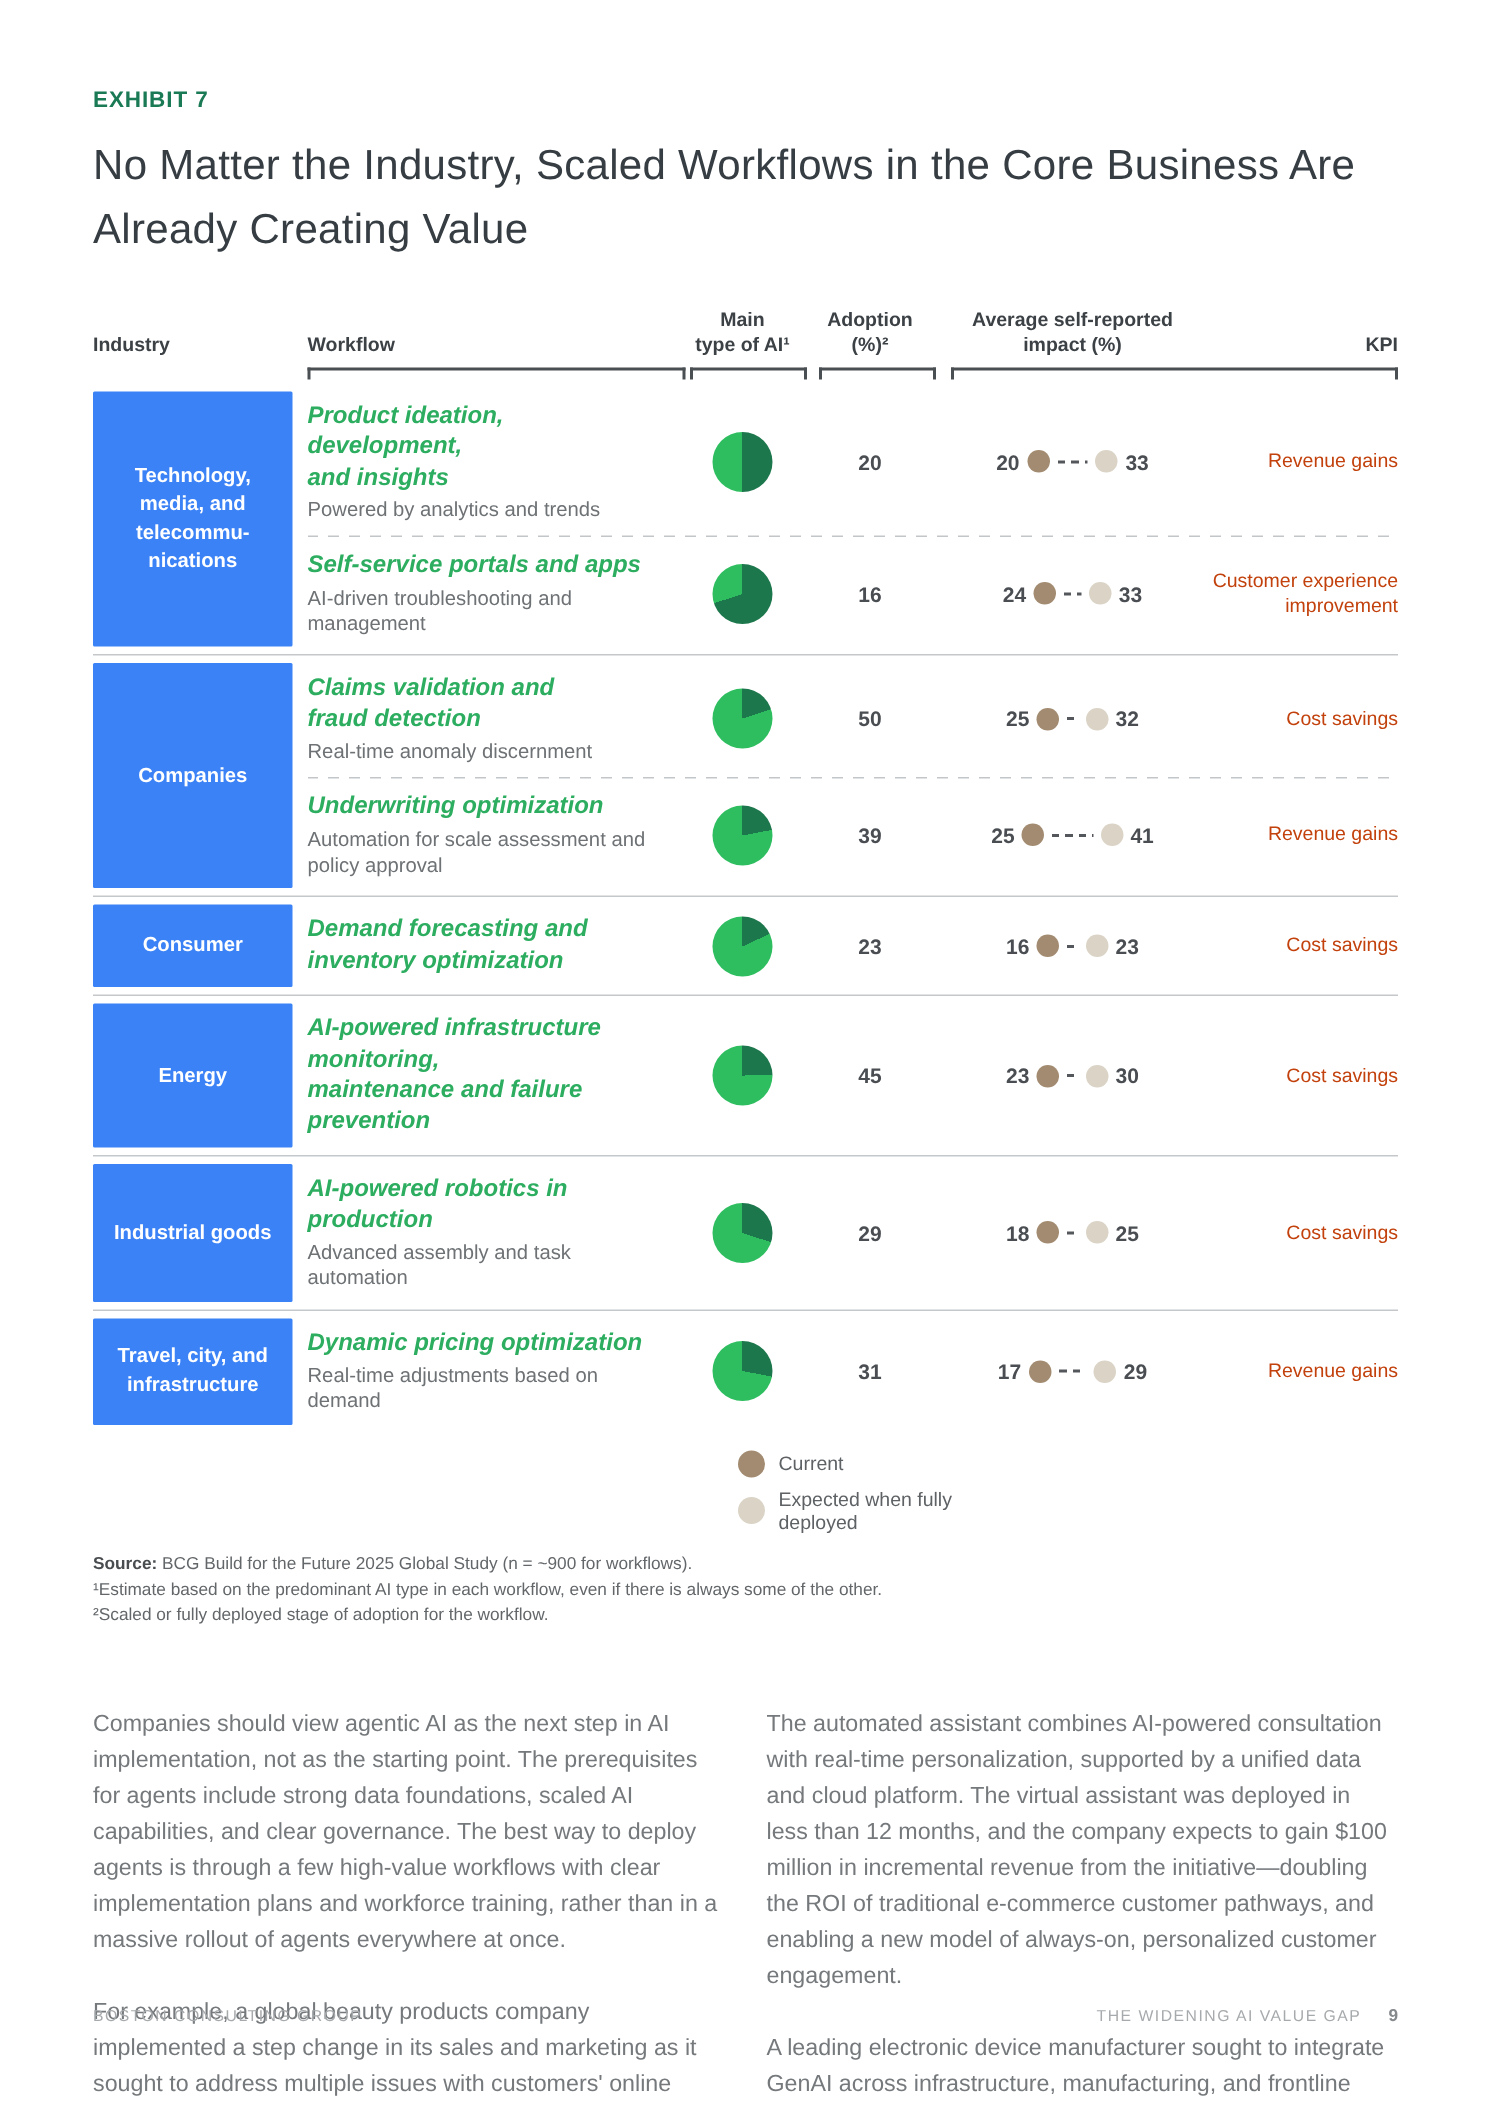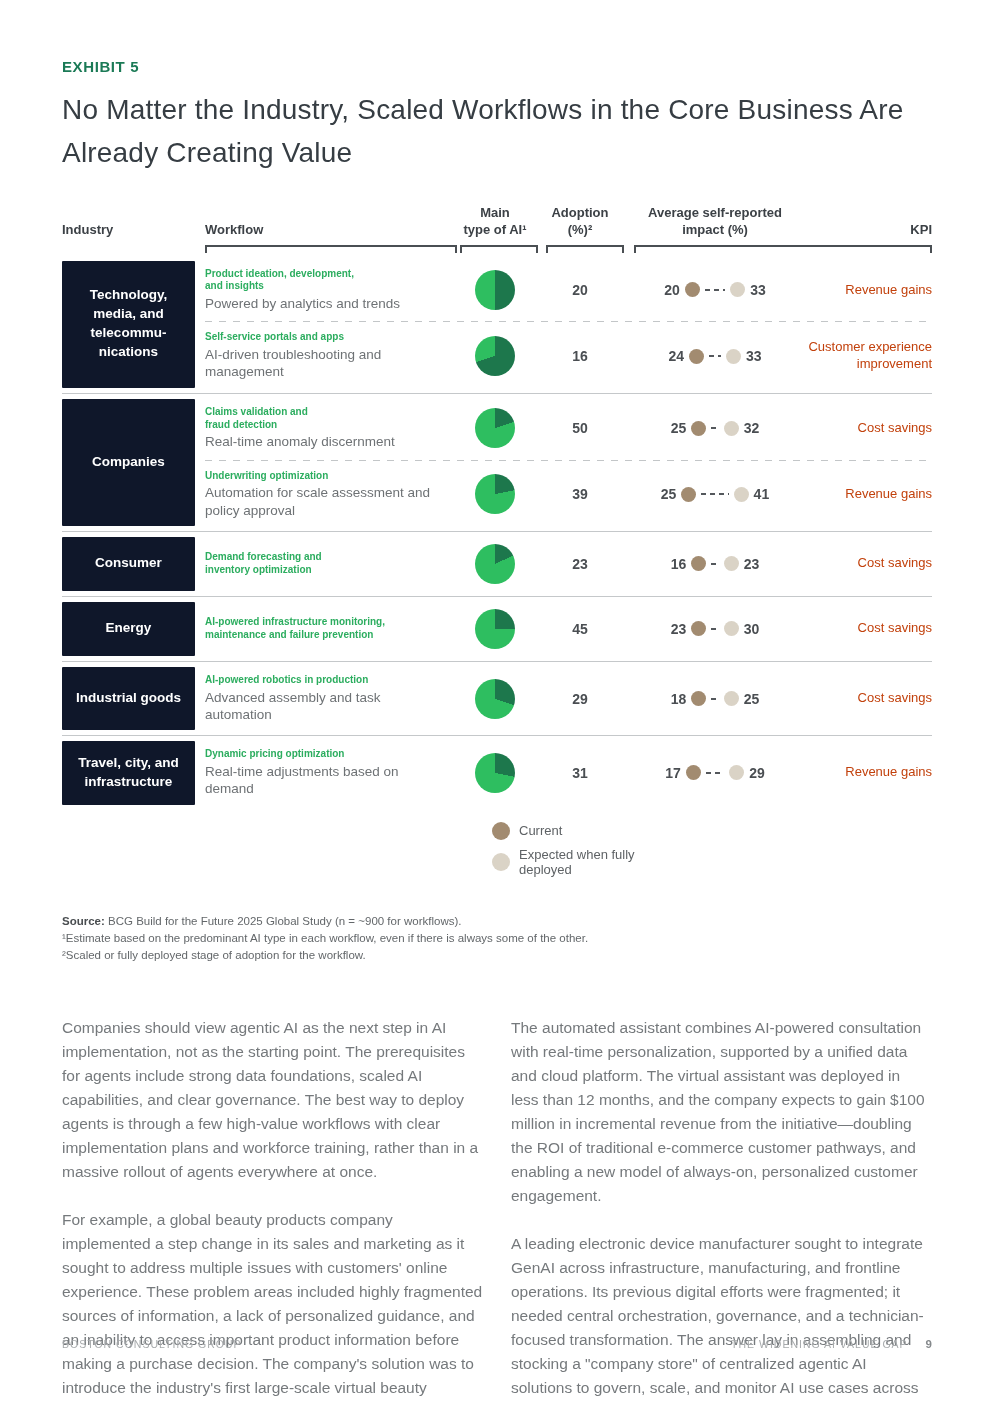--- a/index.html
+++ b/index.html
@@ -26,25 +26,25 @@
 
   .ruler { position:relative; height:13px; margin-top:4px; }
   .bracket { position:absolute; top:2px; height:8px; border-top:2px solid #4a4f53; border-left:2px solid #4a4f53; border-right:2px solid #4a4f53; }
   .br-wf  { left:143px; width:252px; }
   .br-pie { left:398px; width:78px; }
   .br-ado { left:484px; width:78px; }
   .br-imp { left:572px; width:298px; }
 
   .group { display:flex; align-items:stretch; padding:5px 0; }
   .group + .group { border-top:1px solid #c5c8ca; }
-  .industry { width:133px; margin-right:10px; background:#0f172a; color:#fff; font-size:13.5px; font-weight:bold; line-height:1.4; display:flex; align-items:center; justify-content:center; text-align:center; border-radius:1px; padding:4px 4px; }
+  .industry { width:133px; margin-right:10px; background:#3b82f6; color:#fff; font-size:13.5px; font-weight:bold; line-height:1.4; display:flex; align-items:center; justify-content:center; text-align:center; border-radius:1px; padding:4px 4px; }
   .rows { flex:1; display:flex; flex-direction:column; justify-content:center; }
   .subrow { display:grid; grid-template-columns:247px 86px 84px 186px 124px; align-items:center; padding:7px 0; }
   .wf { padding-right:12px; }
-  .wf-title { color:#2cad5f; font-size:10px; font-weight:bold; line-height:1.28; }
+  .wf-title { color:#2cad5f; font-size:16px; font-weight:bold; line-height:1.28;font-style:italic; }
   .wf-sub { color:#6e7275; font-size:13.5px; line-height:1.28; margin-top:2px; }
   .wf-sub:empty { display:none; }
   .cell { display:flex; align-items:center; }
   .pie-cell { justify-content:center; }
   .pie { width:40px; height:40px; border-radius:50%; }
   .adoption { justify-content:center; font-size:14px; font-weight:bold; color:#4a4e52; }
   .impact { justify-content:center; gap:5px; }
   .iv { font-size:14px; font-weight:bold; color:#4a4e52; }
   .dot { width:15px; height:15px; border-radius:50%; flex:none; }
   .conn { height:2px; flex:none; background:repeating-linear-gradient(90deg,#54585c 0 5px,transparent 5px 9px); }
@@ -53,40 +53,40 @@
 
   
   .legend { display:flex; margin:12px 0 0 430px; font-size:13px; color:#5e6265; }
   .legend-col { display:flex; flex-direction:column; gap:7px; }
   .legend-col:first-child { width:172px; }
   .legend-item { display:flex; align-items:center; gap:9px; }
   .sq { width:19px; height:19px; flex:none; }
   .circ { width:18px; height:18px; border-radius:50%; flex:none; }
 
   
-  .source { margin-top:36px; font-size:11.5px; color:#63676a; line-height:1.5; }
+  .source { margin-top:13px; font-size:11.5px; color:#63676a; line-height:1.5; }
   .source strong { color:#494d50; }
 
   
   .columns { display:flex; gap:28px; margin-top:52px; }
   .col { flex:1; font-size:15.5px; color:#75797c; line-height:24px; }
   .col p { margin:0 0 24px 0; }
 
   
   .footer { position:absolute; left:62px; right:60px; bottom:53px; display:flex; justify-content:space-between; font-size:10.5px; letter-spacing:1px; color:#a7aaac; }
   .footer-right { display:flex; align-items:center; }
   .pagenum { font-weight:bold; color:#85898c; margin-left:18px; letter-spacing:0; font-size:11.5px; }
 </style>
 </head>
 <body>
 
 <div class="page">
   <div class="content">
 
-    <div class="exhibit-label">EXHIBIT 5</div>
+    <div class="exhibit-label">EXHIBIT 7</div>
     <h1 class="page-title prelines">No Matter the Industry, Scaled Workflows in the Core Business Are
 Already Creating Value</h1>
 
     <div class="exhibit-table">
 
       <div class="hdr-row">
         <div class="c-ind">Industry</div>
         <div class="c-wf">Workflow</div>
         <div class="c-pie prelines">Main
 type of AI¹</div>

